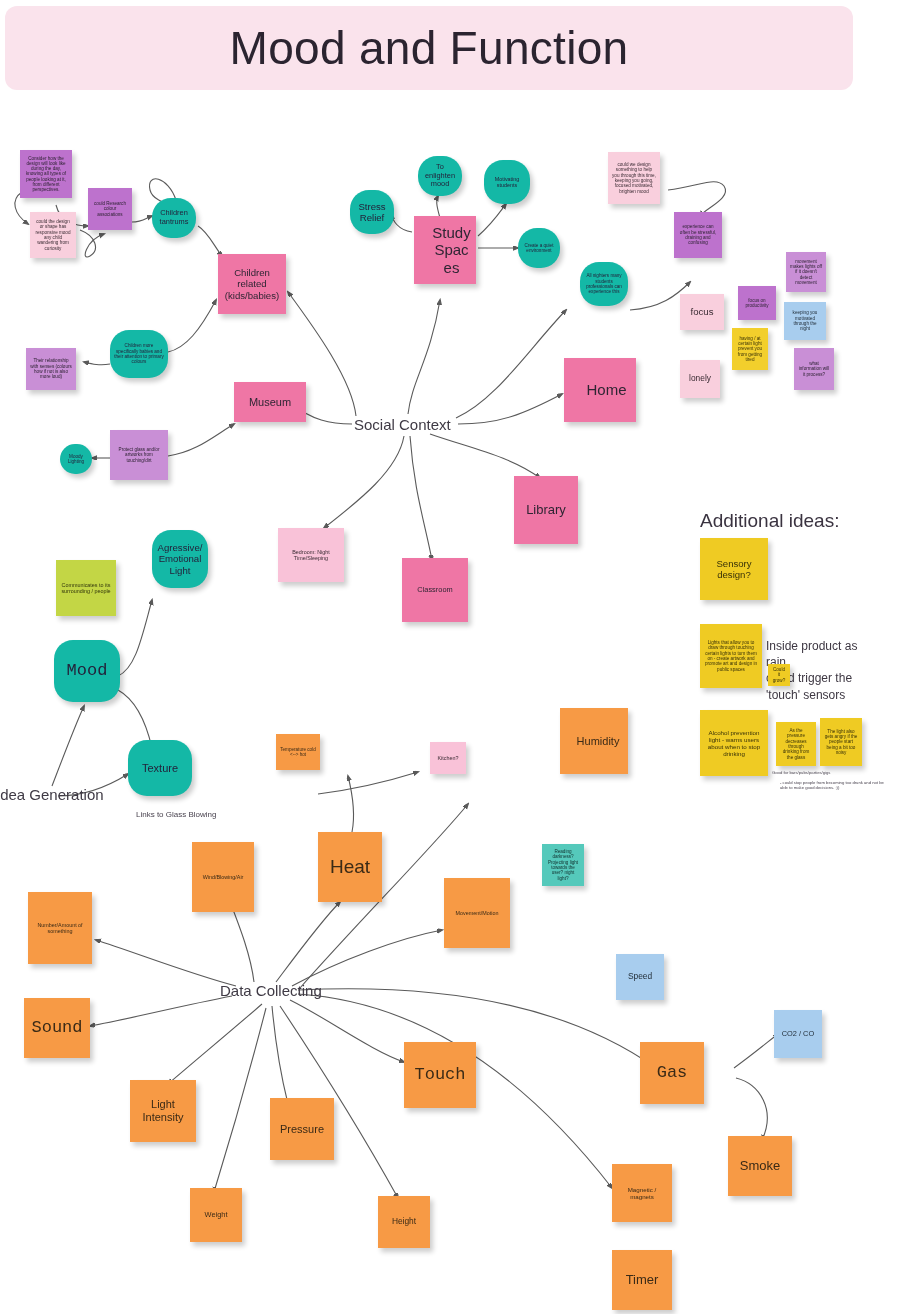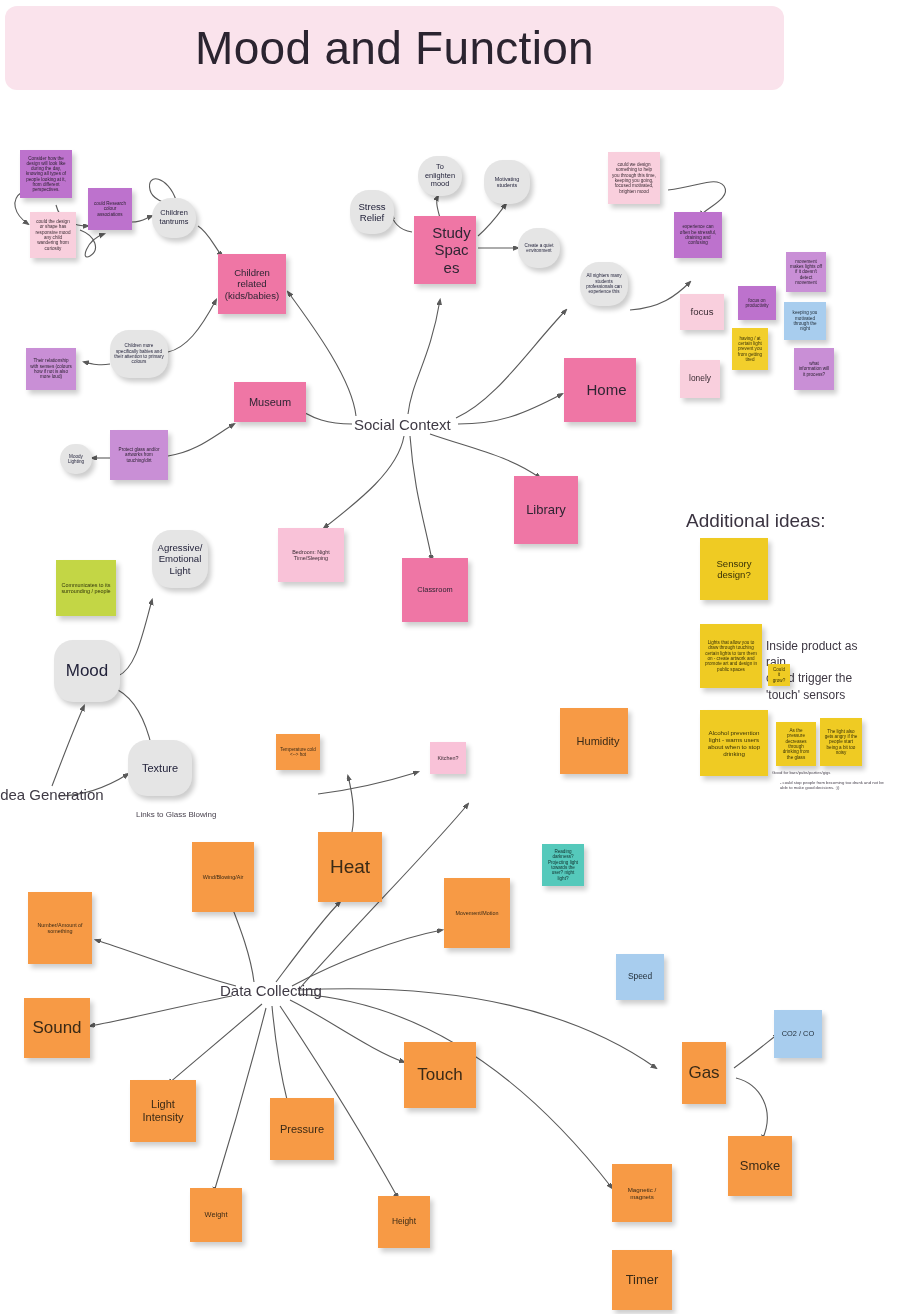--- a/index.html
+++ b/index.html
@@ -8,61 +8,61 @@
     font-family:"Liberation Sans", sans-serif;
     width:903px;height:1314px;position:relative;overflow:hidden;
     color:#2f2a36;
   }
   #canvas{position:absolute;inset:0;width:903px;height:1314px;}
   svg.links{position:absolute;left:0;top:0;width:903px;height:1314px;pointer-events:none;}
   svg.links path{fill:none;stroke:#5a5a5a;stroke-width:1.1;}
   svg.links .arrow{fill:#5a5a5a;}
 
   .banner{
-    position:absolute;left:5px;top:6px;width:779px;height:84px;
+    position:absolute;left:5px;top:6px;width:848px;height:84px;
     background:#fae3ec;border-radius:12px;
     display:flex;align-items:center;justify-content:center;
   }
   .banner-title{font-size:46px;letter-spacing:.3px;color:#2b2430;font-weight:400;}
 
   .note{
     position:absolute;box-sizing:border-box;
     display:flex;align-items:center;justify-content:center;text-align:center;
     padding:3px 4px;line-height:1.15;
     box-shadow:3px 4px 5px rgba(0,0,0,.20);
     overflow:hidden;word-break:break-word;
   }
   .label{
     position:absolute;background:transparent;box-shadow:none;
     color:#3a3340;white-space:nowrap;
   }
   .pink    {background:#ef76a5;color:#2f2533;}
   .pinklt  {background:#f9c2d8;color:#3a2b33;}
   .pinkpale{background:#f9cfdd;color:#3a2b33;}
-  .blue    {background:#e5e5e5;color:#23233b;border-radius:19px;}
+  .blue    {background:#14b8a6;color:#23233b;border-radius:19px;}
   .bluelt  {background:#a8cdee;color:#23303b;}
   .purple  {background:#b munch;}
   .purple  {background:#bd72cd;color:#2e2233;}
   .purplelt{background:#c98fd6;color:#2e2233;}
   .orange  {background:#f79a45;color:#3a2a16;}
   .yellow  {background:#efcb23;color:#3a3308;}
   .yellow2 {background:#f2cf2c;color:#3a3308;}
   .green   {background:#c3d645;color:#32360c;}
   .teal    {background:#55c9bb;color:#123330;}
 
   .t8{font-size:4.6px;}
   .t9{font-size:5.4px;}
   .t10{font-size:6.2px;}
   .t11{font-size:7.4px;}
   .t12{font-size:8.4px;}
   .t13{font-size:9.6px;}
   .t14{font-size:11px;}
   .t16{font-size:13px;}
   .t18{font-size:15px;padding-left:17px;}
-  .t20{font-size:17px;}
+  .t20{font-size:17px;font-family:Liberation Mono, monospace;}
   .t22{font-size:19px;}
 
   .hub{font-size:15px;color:#3f3a45;}
   .section-title{font-size:19px;color:#3a3340;}
   .plain{font-size:12px;color:#3d3742;white-space:normal;text-align:left;line-height:1.35;}
   .tiny-note{font-size:4.2px;color:#4a4450;text-align:left;line-height:1.3;white-space:normal;}
 </style>
 </head>
 <body>
 
@@ -169,21 +169,21 @@
   <div class="note purplelt t8" style="left:794px;top:348px;width:40px;height:42px;">what information will it process?</div>
   <div class="note pinkpale t12" style="left:680px;top:360px;width:40px;height:38px;">lonely</div>
 
   <div class="note blue t13" style="left:152px;top:530px;width:56px;height:58px;">Agressive/Emotional Light</div>
   <div class="note green t9" style="left:56px;top:560px;width:60px;height:56px;">Communicates to its surrounding / people</div>
   <div class="note blue t20" style="left:54px;top:640px;width:66px;height:62px;">Mood</div>
   <div class="note blue t14" style="left:128px;top:740px;width:64px;height:56px;">Texture</div>
   <div class="label hub" style="left:-4px;top:786px;">Idea Generation</div>
   <div class="label" style="left:136px;top:810px;font-size:8px;color:#4a4450;">Links to Glass Blowing</div>
 
-  <div class="label section-title" style="left:686px;top:510px;">Additional ideas:</div>
+  <div class="label section-title" style="left:700px;top:510px;">Additional ideas:</div>
   <div class="note yellow t13" style="left:700px;top:538px;width:68px;height:62px;">Sensory design?</div>
   <div class="note yellow t8" style="left:700px;top:624px;width:62px;height:64px;">Lights that allow you to draw through touching certain lights to turn them on - create artwork and promote art and design in public spaces</div>
   <div class="label plain" style="left:766px;top:638px;width:112px;white-space:pre-line;">Inside product as rain
 could trigger the 'touch' sensors</div>
   <div class="note yellow t8" style="left:768px;top:664px;width:22px;height:22px;">Could it grow?</div>
   <div class="note yellow t10" style="left:700px;top:710px;width:68px;height:66px;">Alcohol prevention light - warns users about when to stop drinking</div>
   <div class="note yellow t8" style="left:776px;top:722px;width:40px;height:44px;">As the pressure decreases through drinking from the glass</div>
   <div class="note yellow t8" style="left:820px;top:718px;width:42px;height:48px;">The light also gets angry if the people start being a bit too noisy</div>
   <div class="label tiny-note" style="left:772px;top:770px;width:100px;">Good for bars/pubs/parties/gigs</div>
   <div class="label tiny-note" style="left:780px;top:780px;width:104px;">- could stop people from becoming too drunk and not be able to make good decisions. ;))</div>
@@ -194,21 +194,21 @@
   <div class="note orange t14" style="left:560px;top:708px;width:68px;height:66px;padding-left:12px;">Humidity</div>
   <div class="note teal t8" style="left:542px;top:844px;width:42px;height:42px;">Reading darkness? Projecting light towards the user? night light?</div>
   <div class="note orange t9" style="left:192px;top:842px;width:62px;height:70px;">Wind/Blowing/Air</div>
   <div class="note orange t9" style="left:444px;top:878px;width:66px;height:70px;">Movement/Motion</div>
   <div class="note orange t9" style="left:28px;top:892px;width:64px;height:72px;">Number/Amount of something</div>
   <div class="label hub" style="left:220px;top:982px;">Data Collecting</div>
   <div class="note bluelt t12" style="left:616px;top:954px;width:48px;height:46px;">Speed</div>
   <div class="note orange t20" style="left:24px;top:998px;width:66px;height:60px;">Sound</div>
   <div class="note bluelt t11" style="left:774px;top:1010px;width:48px;height:48px;">CO2 / CO</div>
   <div class="note orange t20" style="left:404px;top:1042px;width:72px;height:66px;">Touch</div>
-  <div class="note orange t20" style="left:682px;top:1042px;width:44px;height:62px;">Gas</div>
+  <div class="note orange t20" style="left:640px;top:1042px;width:64px;height:62px;">Gas</div>
   <div class="note orange t14" style="left:130px;top:1080px;width:66px;height:62px;">Light Intensity</div>
   <div class="note orange t14" style="left:270px;top:1098px;width:64px;height:62px;">Pressure</div>
   <div class="note orange t16" style="left:728px;top:1136px;width:64px;height:60px;">Smoke</div>
   <div class="note orange t10" style="left:612px;top:1164px;width:60px;height:58px;">Magnetic / magnets</div>
   <div class="note orange t11" style="left:190px;top:1188px;width:52px;height:54px;">Weight</div>
   <div class="note orange t12" style="left:378px;top:1196px;width:52px;height:52px;">Height</div>
   <div class="note orange t16" style="left:612px;top:1250px;width:60px;height:60px;">Timer</div>
 
 </div>
 

